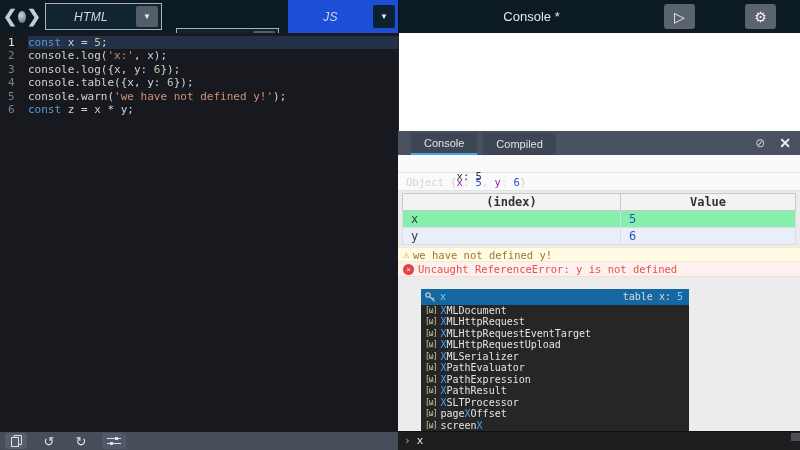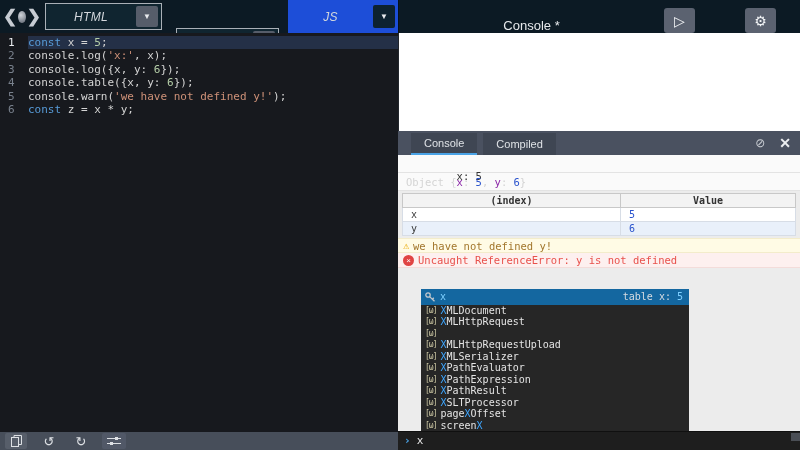--- a/index.html
+++ b/index.html
@@ -14,21 +14,21 @@
   .logo .chev { color:#c7ccd3; font-size:17px; font-weight:bold; line-height:1; }
   .logo .globe { width:12px; height:12px; border-radius:50%; background:radial-gradient(circle at 35% 35%, #cfd4da 0%, #8d949e 55%, #5c636d 100%); margin:0 1px; }
   .tab { position:absolute; top:3px; height:27px; display:flex; align-items:center;font-style:italic; }
   .tab.framed { border:1px solid #aab0b7; background:#102530; }
   .tab-html { left:45px; width:117px; }
   .tab-css  { left:176px; width:103px;margin-top:25px; }
   .tab-js   { left:288px; width:110px; background:#1d4ed8; top:0; height:33px; }
   .tab-label { flex:1; text-align:center; color:#d3d7dc; font-size:12px; letter-spacing:.3px; }
   .tab-caret { width:22px; height:21px; margin-right:3px; border-radius:2px; background:#565d6a; display:flex; align-items:center; justify-content:center; color:#e8eaee; font-size:8px; }
   .tab-js .tab-caret { background:#0d2230; height:23px; }
-  .header-right { flex:1; display:flex; align-items:flex-end; border-left:1px solid #06111a; }
+  .header-right { flex:1; display:flex; align-items:center; border-left:1px solid #06111a; }
   .console-title-wrap { flex:1; text-align:center; color:#e6e9ec; font-size:13px; }
   .hbtn { width:31px; height:25px; border-radius:3px; background:#5b6270; display:flex; align-items:center; justify-content:center; color:#f2f4f6; }
   .btn-run { margin-right:50px; font-size:14px; }
   .btn-settings { margin-right:24px; font-size:14px; }
 
   
   .editor { position:absolute; left:0; top:33px; width:398px; height:399px; background:#17191e; font-family:"DejaVu Sans Mono", monospace; font-size:11px; padding-top:3px; }
   .ed-row { display:flex; height:13.4px; line-height:13.4px; }
   .ed-gutter { width:28px; color:#79818d; text-align:left; padding-left:8px; flex:none; }
   .ed-gutter.act { color:#e8eaee; }
@@ -51,21 +51,21 @@
   .ctab-console { margin-left:13px; border-bottom:2px solid #4aa3e6; }
   .ctab-compiled { margin-left:6px; }
   .ctab-icons { flex:1; display:flex; align-items:center; justify-content:flex-end; }
   .cicon { color:#c9cdd3; font-size:12px; margin-right:14px; }
   .cicon-close { color:#eceef1; font-size:14px; font-weight:bold; margin-right:9px; }
 
   .console-output { position:absolute; left:0; top:24px; width:460px; height:276px; font-family:"DejaVu Sans Mono", monospace; }
   .log-row { background:#fafafa; border-bottom:1px solid #e3e3e3; font-size:10.5px; color:#333; padding:3px 0 3px 8px; height:18px; white-space:pre; }
   .tk-key{color:#8b26a8;} .tk-val{color:#2a53cd;}
 
-  .console-table { width:394px; margin:2px 0 2px 4px; border-collapse:collapse; font-size:10px; font-family:"DejaVu Sans Mono", monospace; background:#ffffff; }
+  .console-table { width:394px; margin:2px 0 2px 4px; border-collapse:collapse; font-size:12px; font-family:"DejaVu Sans Mono", monospace; background:#86efac; }
   .console-table th { border:1px solid #c8c8c8; font-weight:bold; text-align:center; background:#f3f3f3; color:#333; padding:1px 0; height:13px; }
   .console-table td { border:1px solid #d7dde6; color:#3a3a3a; padding:1px 0 1px 8px; height:12px; }
   .console-table td.cell-value { color:#2a53cd; }
   .console-table tr.alt td { background:#e9f0fa; }
   .console-table col.c1 { width:218px; }
 
   .warn-row { background:#fffbe5; border-top:1px solid #f3eccb; border-bottom:1px solid #f3eccb; color:#a2762c; font-size:10.5px; height:15px; display:flex; align-items:center; padding-left:5px; white-space:pre; }
   .warn-glyph { color:#e8a800; font-size:10px; margin-right:4px; }
   .error-row { background:#fdf0ef; border-bottom:1px solid #f3dcda; color:#e8504b; font-size:10.5px; height:15px; display:flex; align-items:center; padding-left:5px; white-space:pre; }
   .err-badge { width:11px; height:11px; border-radius:50%; background:#e04343; color:#fff; font-size:8px; line-height:11px; text-align:center; margin-right:4px; flex:none; font-family:"Liberation Sans",sans-serif; }
@@ -256,20 +256,21 @@
           <div class="ac-item">
             <span class="ac-glyph">[ω]</span>
             <span><span></span><span class="ac-match">X</span><span>MLDocument</span></span>
           </div>
           <div class="ac-item">
             <span class="ac-glyph">[ω]</span>
             <span><span></span><span class="ac-match">X</span><span>MLHttpRequest</span></span>
           </div>
           <div class="ac-item">
             <span class="ac-glyph">[ω]</span>
+            <span><span></span><span class="ac-match">X</span><span>MLHttpRequestEventTarget</span></span>
           </div>
           <div class="ac-item">
             <span class="ac-glyph">[ω]</span>
             <span><span></span><span class="ac-match">X</span><span>MLHttpRequestUpload</span></span>
           </div>
           <div class="ac-item">
             <span class="ac-glyph">[ω]</span>
             <span><span></span><span class="ac-match">X</span><span>MLSerializer</span></span>
           </div>
           <div class="ac-item">

